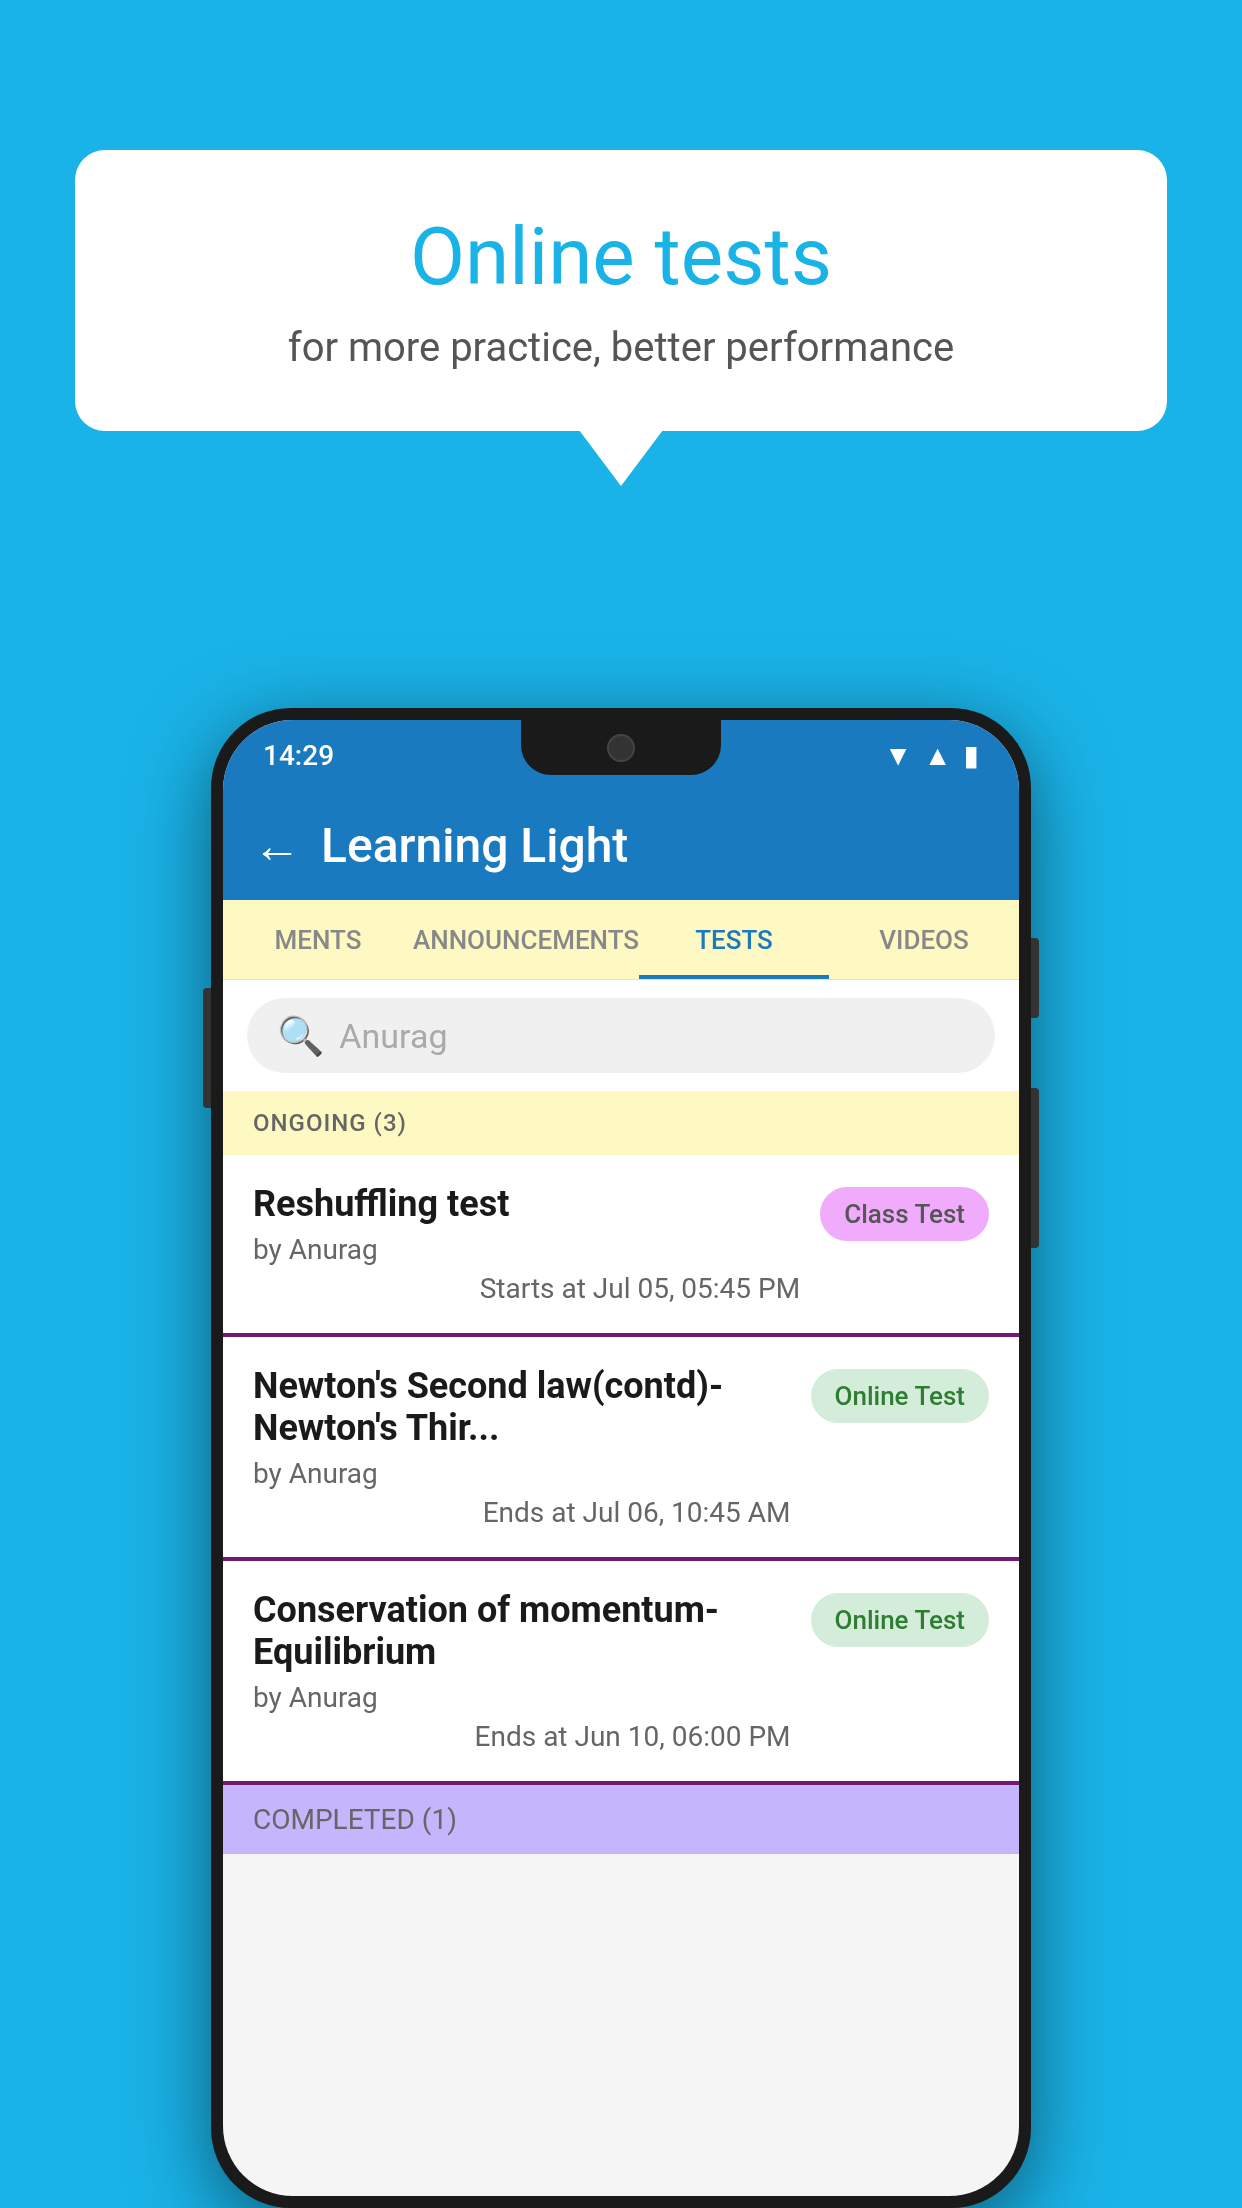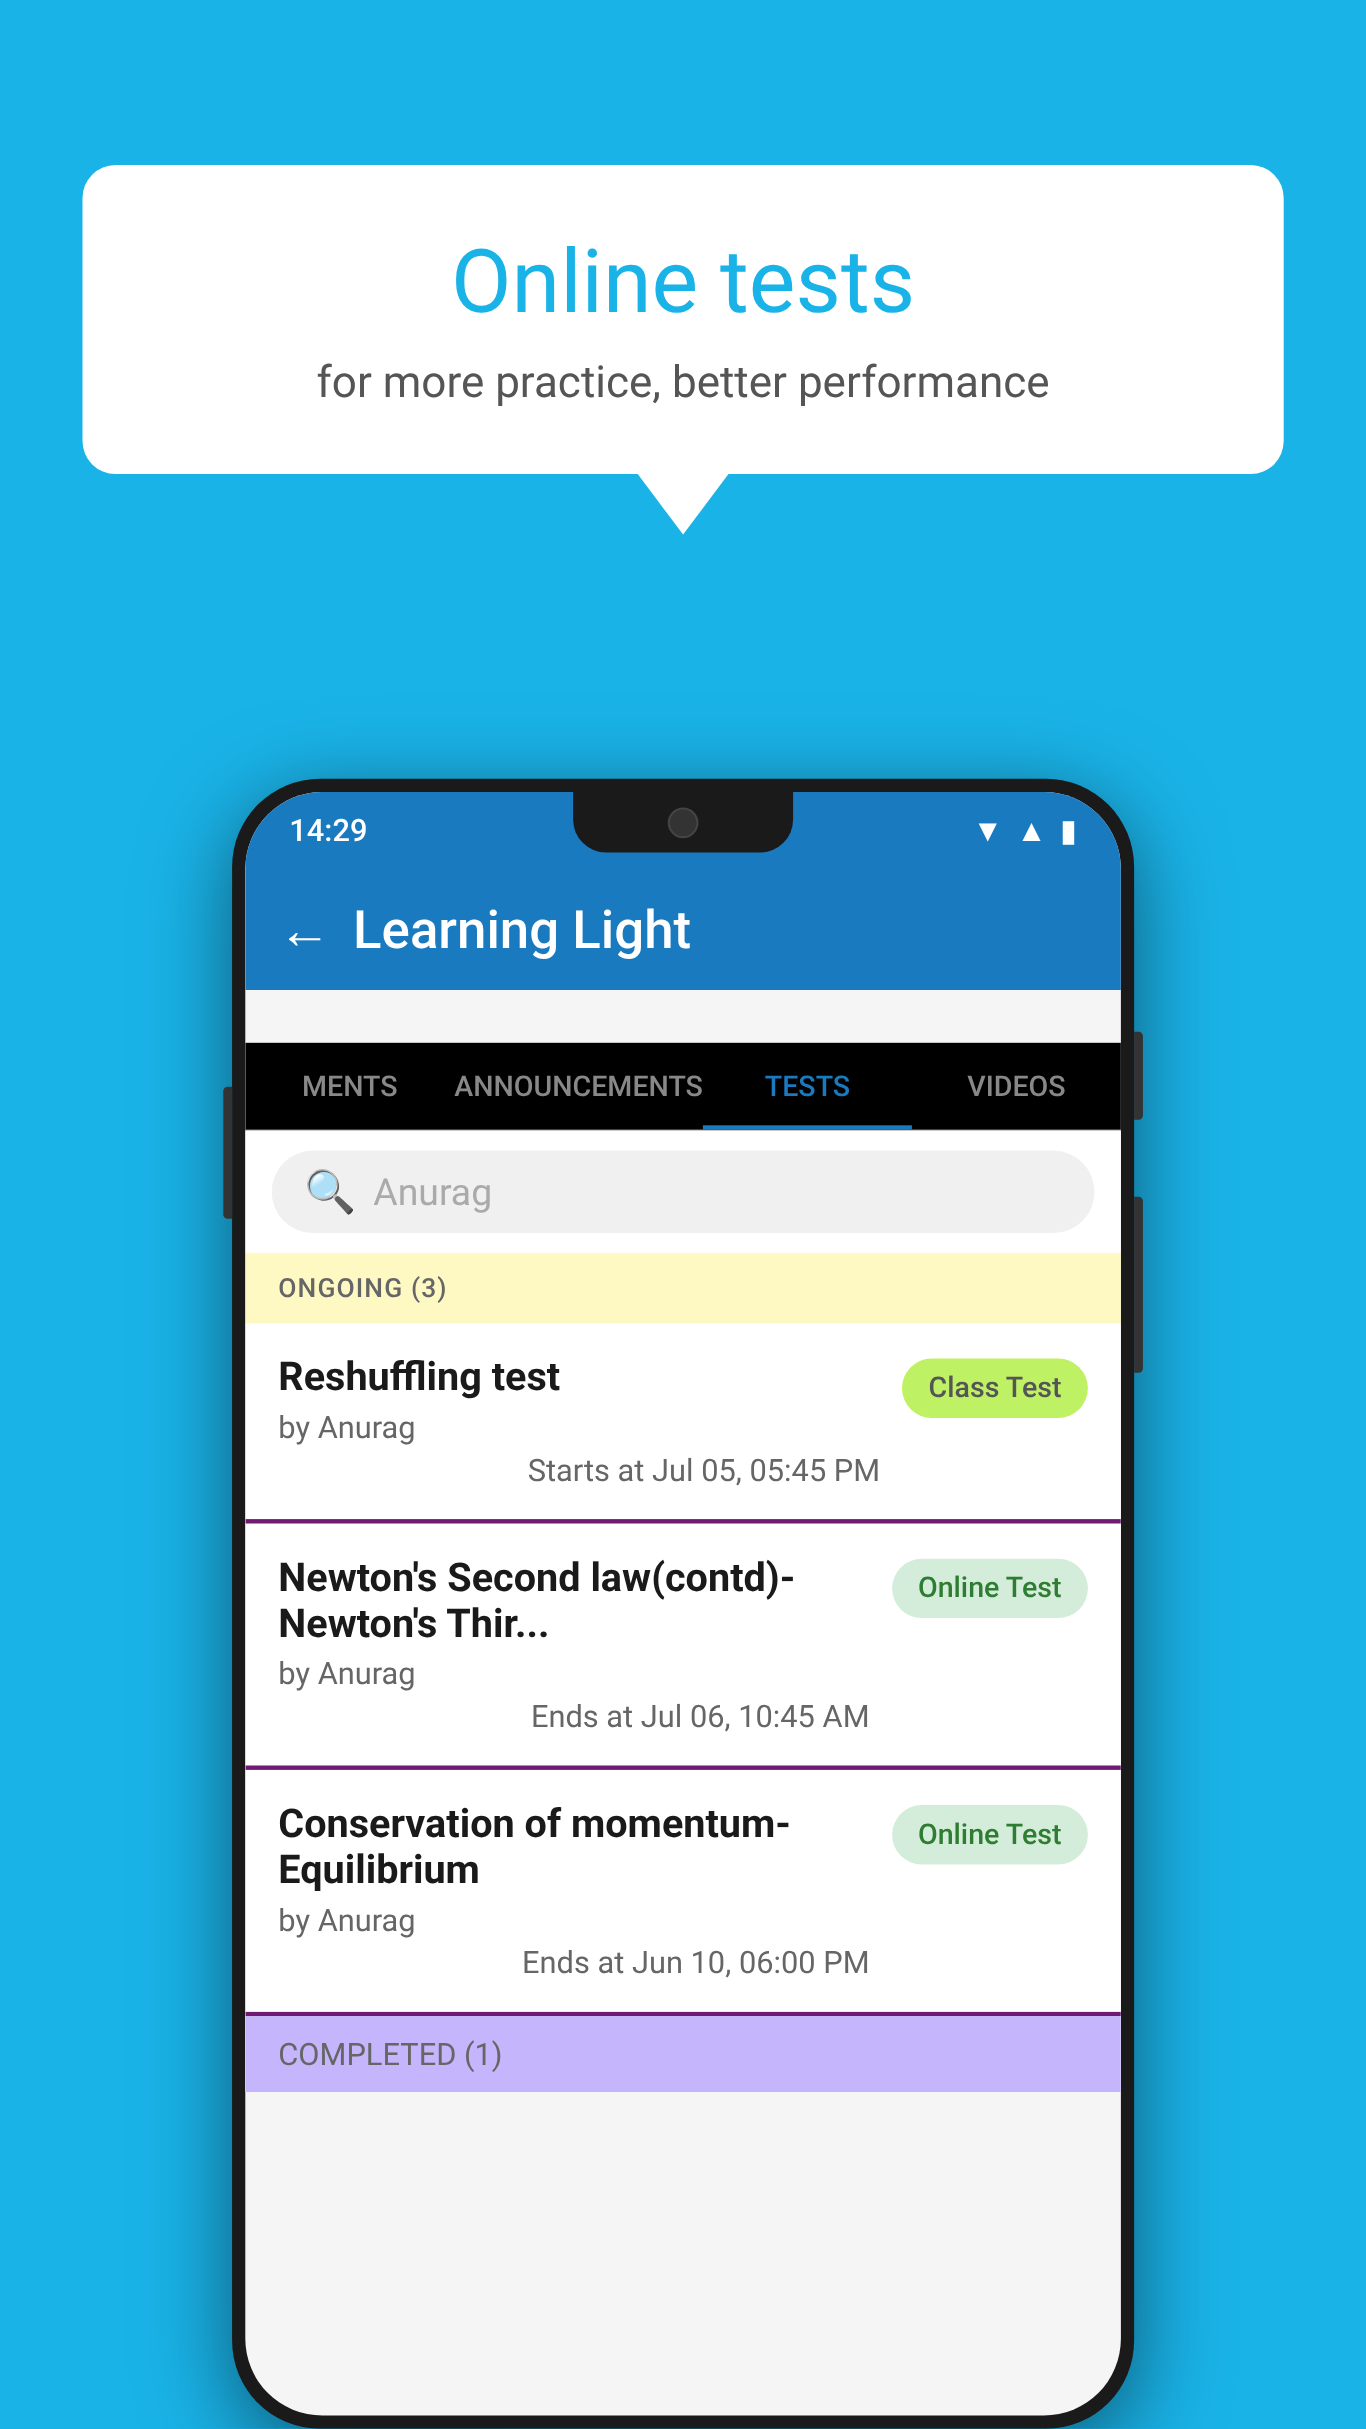--- a/index.html
+++ b/index.html
@@ -154,25 +154,24 @@
     }
 
     .app-bar-title {
       font-size: 48px;
       font-weight: 500;
       color: white;
     }
 
     
     .tabs-bar {
-      background: #000000;
+      background: #fef9c3;
       display: flex;
       height: 80px;
       border-bottom: 1px solid #e0e0e0;
-      margin-top: 48px;
     }
 
     .tab-item {
       flex: 1;
       display: flex;
       align-items: center;
       justify-content: center;
       font-size: 26px;
       color: #888;
       font-weight: 500;
@@ -272,21 +271,21 @@
       padding: 12px 24px;
       border-radius: 30px;
       font-size: 26px;
       font-weight: 500;
       white-space: nowrap;
       align-self: flex-start;
       margin-top: 4px;
     }
 
     .badge-class {
-      background: #bef264;
+      background: #f0abfc;
       color: #555;
     }
 
     .badge-online {
       background: #d4edda;
       color: #2e7d32;
     }
 
     
     .completed-section {

